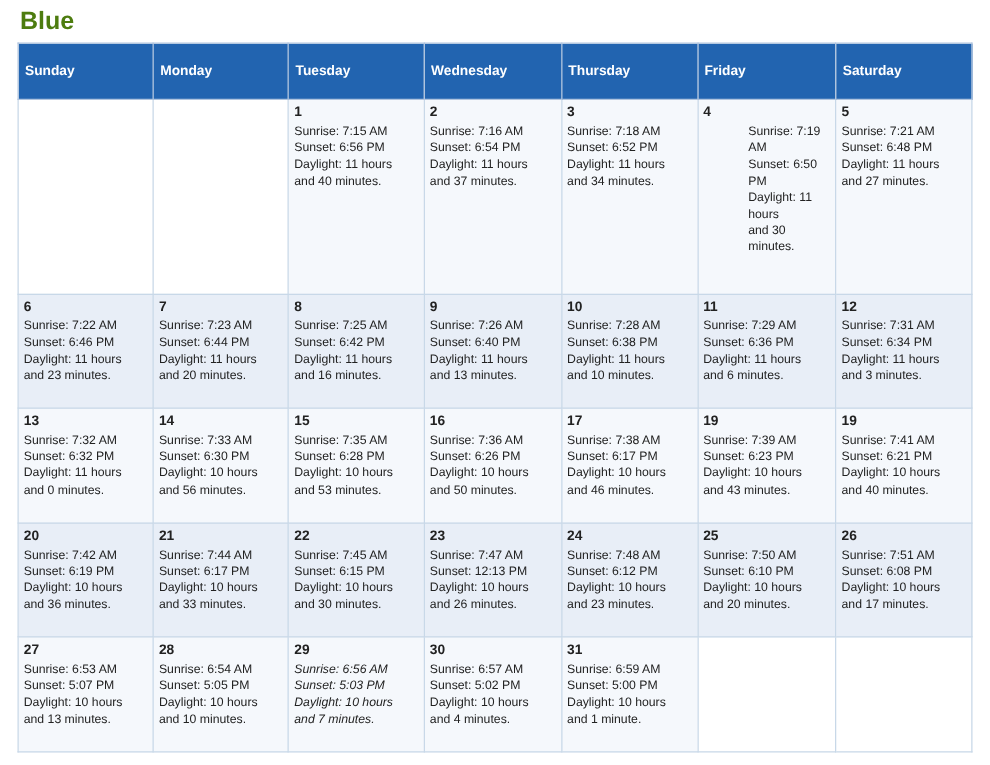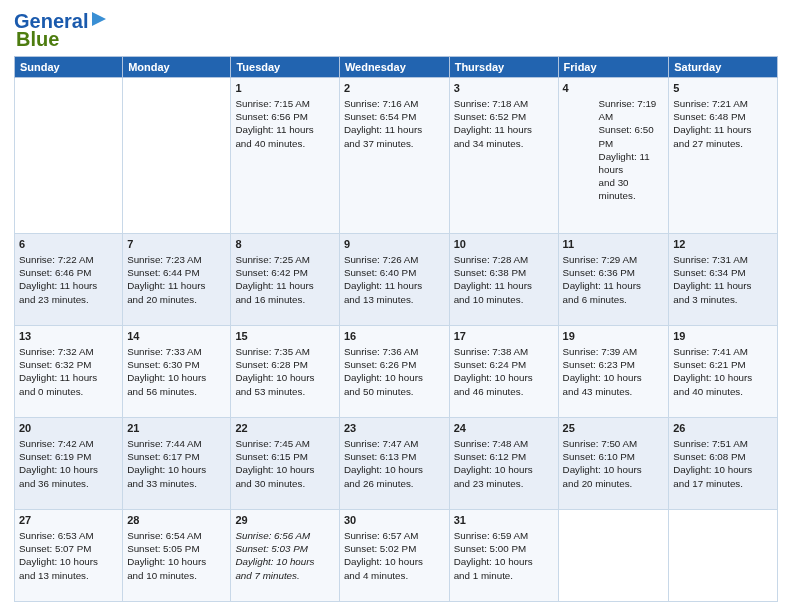--- a/index.html
+++ b/index.html
@@ -51,21 +51,21 @@
     .calendar-table {
       width: 100%;
       border-collapse: collapse;
       flex: 1;
       font-size: 10.5px;
     }
     .calendar-table thead tr th {
       background: #2264b0;
       color: #fff;
       text-align: left;
-      padding: 4px 5px;
+      padding: 16px 5px;
       font-size: 11px;
       border: 1px solid #b0c4de;
     }
     .calendar-table tbody tr td {
       border: 1px solid #c8d8e8;
       vertical-align: top;
       padding: 3px 4px;
       width: 113px;
       background: #fff;
       color: #222;
@@ -91,29 +91,20 @@
     .empty-cell {
       background: #fff !important;
     }
   </style>
 </head>
 <body>
 
 <div class="page">
   <div class="header">
     <div class="logo">
-      <div style="display:flex;align-items:center;">
-        <span class="logo-text">
-          <span class="blue">General</span>
-        </span>
-
-        <svg width="18" height="18" viewBox="0 0 18 18" style="margin-left:2px;margin-top:-4px;">
-          <polygon points="2,2 16,9 2,16" fill="#3a8fd4"></polygon>
-        </svg>
-      </div>
       <div style="display:flex;align-items:center;margin-top:-4px;margin-left:2px;">
         <span class="logo-text" style="color:#4d7c0f;">Blue</span>
       </div>
     </div>
     <div class="title-block">
       <div class="month-title"></div>
       <div class="location"></div>
     </div>
   </div>
 
@@ -245,21 +236,21 @@
           <td>
             <span class="day-number">16</span>
             <div class="cell-text" style="white-space: pre-line;">Sunrise: 7:36 AM
 Sunset: 6:26 PM
 Daylight: 10 hours
 and 50 minutes.</div>
           </td>
           <td>
             <span class="day-number">17</span>
             <div class="cell-text" style="white-space: pre-line;">Sunrise: 7:38 AM
-Sunset: 6:24 PM
+Sunset: 6:17 PM
 Daylight: 10 hours
 and 46 minutes.</div>
           </td>
           <td>
             <span class="day-number">19</span>
             <div class="cell-text" style="white-space: pre-line;">Sunrise: 7:39 AM
 Sunset: 6:23 PM
 Daylight: 10 hours
 and 43 minutes.</div>
           </td>
@@ -289,21 +280,21 @@
           <td>
             <span class="day-number">22</span>
             <div class="cell-text" style="white-space: pre-line;">Sunrise: 7:45 AM
 Sunset: 6:15 PM
 Daylight: 10 hours
 and 30 minutes.</div>
           </td>
           <td>
             <span class="day-number">23</span>
             <div class="cell-text" style="white-space: pre-line;">Sunrise: 7:47 AM
-Sunset: 6:13 PM
+Sunset: 12:13 PM
 Daylight: 10 hours
 and 26 minutes.</div>
           </td>
           <td>
             <span class="day-number">24</span>
             <div class="cell-text" style="white-space: pre-line;">Sunrise: 7:48 AM
 Sunset: 6:12 PM
 Daylight: 10 hours
 and 23 minutes.</div>
           </td>

